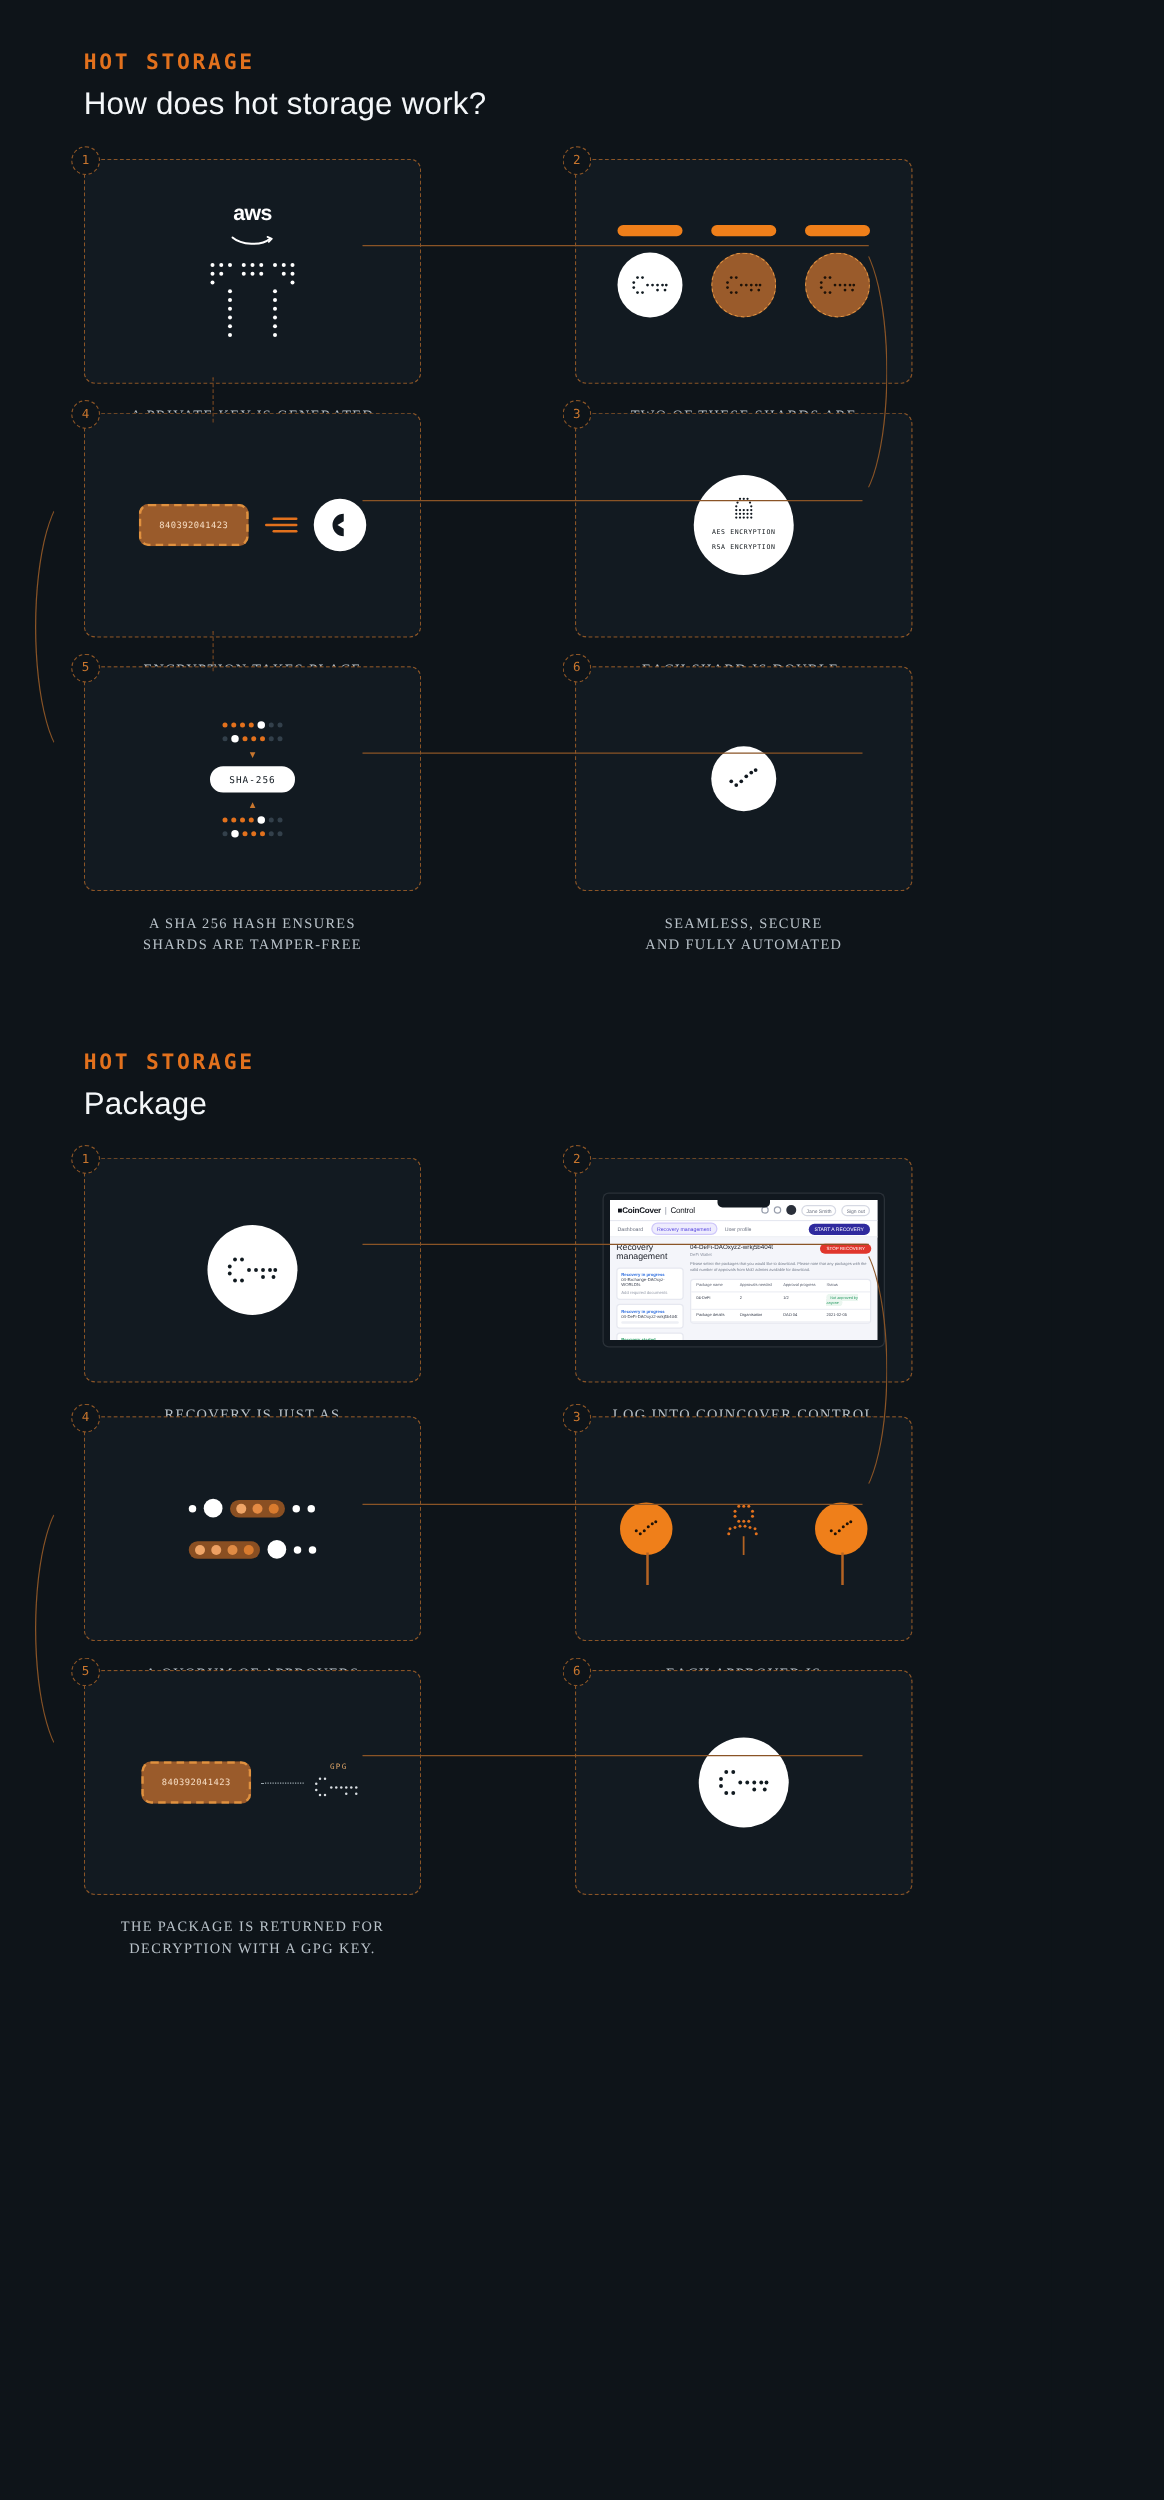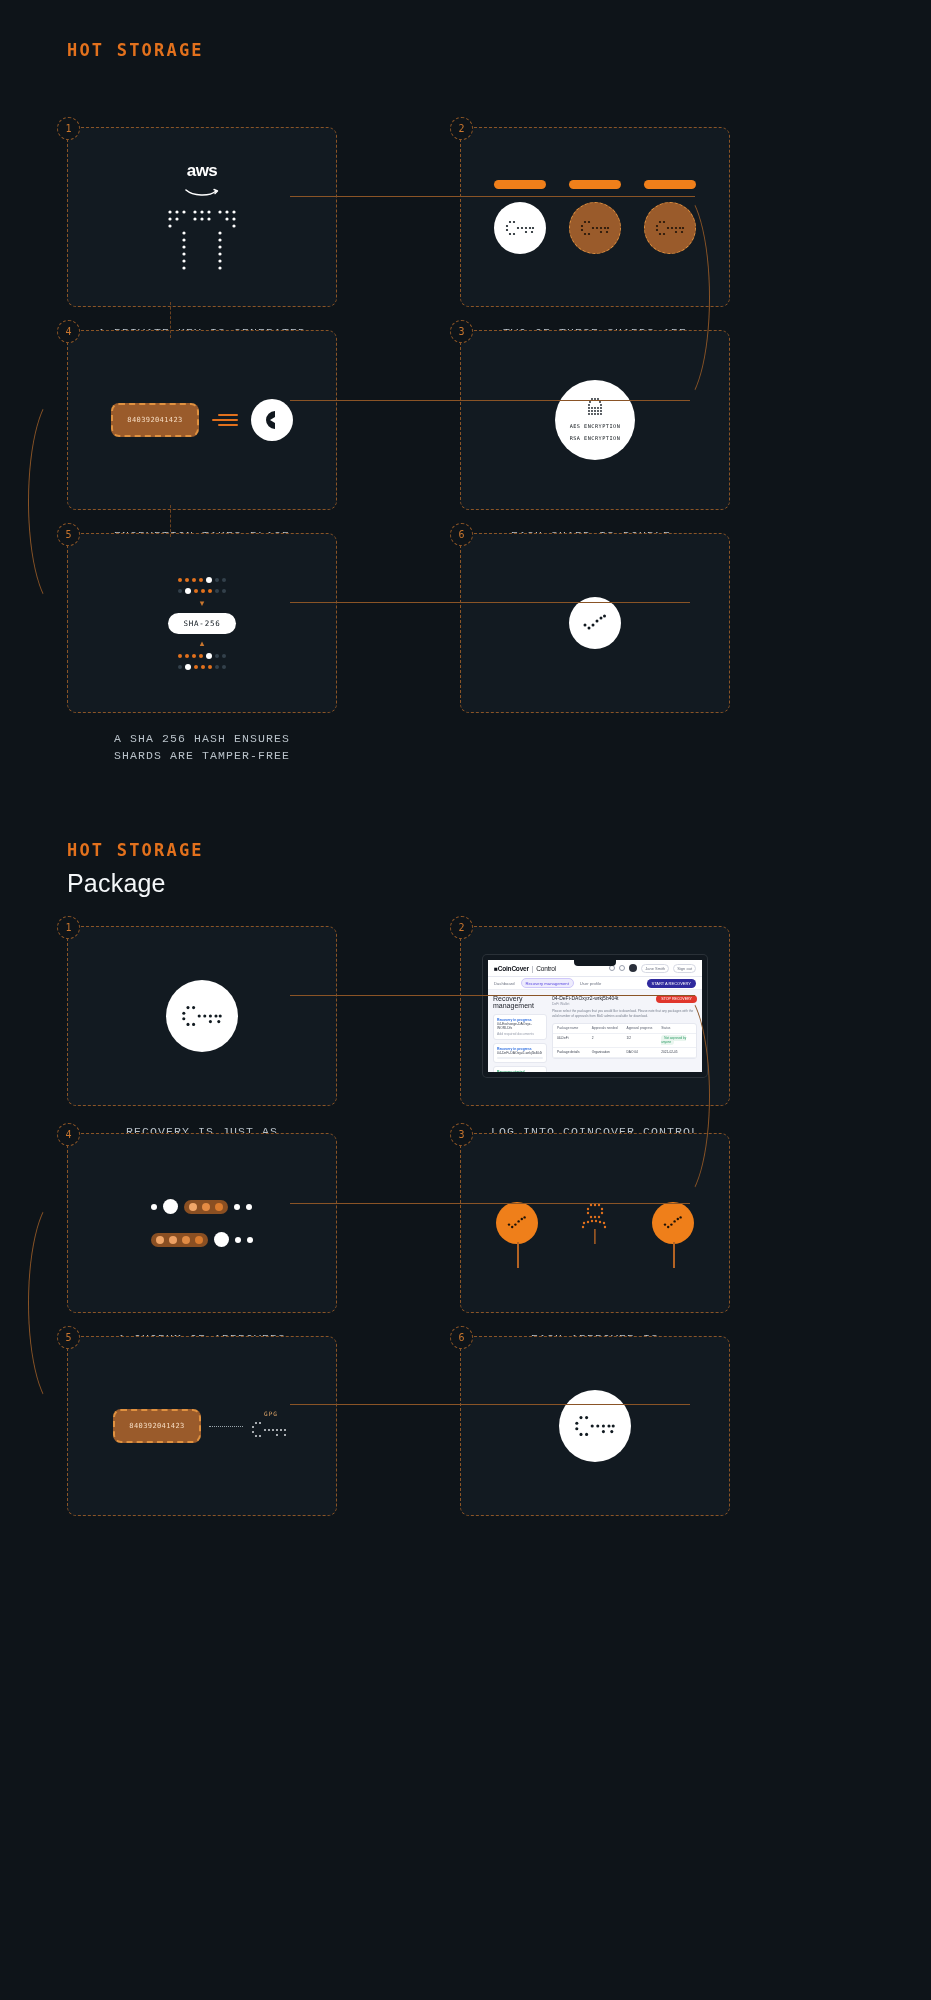--- a/index.html
+++ b/index.html
@@ -30,21 +30,21 @@
   }
   .card-inner { position:absolute; inset:0; display:flex; align-items:center; justify-content:center; }
   .badge {
     position:absolute; top:-11px; left:-11px; width:23px; height:23px;
     border-radius:50%; border:1px dashed #8a5426; background:#0e1419;
     color:#c9762e; font-family:"DejaVu Sans Mono", monospace; font-size:10px;
     display:flex; align-items:center; justify-content:center; z-index:4;
   }
   .caption {
     margin-top:18px; width:270px; text-align:center;
-    font-family:Liberation Mono, monospace;
+    font-family:Liberation Serif, serif;
     font-size:11.5px; line-height:1.45; letter-spacing:1.1px; color:#b9c2c9;
     white-space:pre-line;
   }
 
   
   .conn { position:absolute; background:transparent; z-index:1; }
   .conn-h { height:0; border-top:1px solid #8a5426; }
   .conn-v { width:0; border-left:1px dashed #6d4220; }
   .conn-dash { border-top:1px dashed #6d4220; }
   .arc {
@@ -142,20 +142,21 @@
   .tr.bd .c { color:#3c4250; }
   .okchip { background:#eaf6ef; color:#2f9e68; border-radius:5px; padding:1px 3px; font-size:3px; }
 </style>
 </head>
 <body>
 
 <div class="page">
 
   <div class="section" style="top:40px;">
     <div class="sec-eyebrow" style="margin-left:67px;">HOT STORAGE</div>
+    <div class="sec-title" style="margin-left:67px;">How does hot storage work?</div>
   </div>
 
   <div class="conn conn-h" style="left:290px; top:196px; width:405px;"></div>
   <div class="arc" style="left:650px; top:190px; width:60px; height:215px; transform:rotate(0deg);"></div>
   <div class="conn conn-h" style="left:290px; top:400px; width:400px;"></div>
   <div class="arc-l" style="left:28px; top:394px; width:60px; height:215px;"></div>
   <div class="conn conn-h" style="left:290px; top:602px; width:400px;"></div>
   <div class="conn conn-v conn-dash" style="left:170px; top:302px; height:36px;"></div>
   <div class="conn conn-v conn-dash" style="left:170px; top:505px; height:32px;"></div>
 
@@ -413,20 +414,22 @@
                 <circle cx="7" cy="15" r="1.5"></circle>
               <circle cx="11" cy="12" r="1.5"></circle>
                 <circle cx="15" cy="8" r="1.5"></circle>
               <circle cx="19" cy="5" r="1.5"></circle>
                 <circle cx="22.5" cy="3" r="1.5"></circle>
             </g>
           </svg>
         </div>
       </div>
     </div>
+    <div class="caption">SEAMLESS, SECURE
+AND FULLY AUTOMATED</div>
   </div>
 
   <div class="section" style="top:840px;">
     <div class="sec-eyebrow" style="margin-left:67px;">HOT STORAGE</div>
     <div class="sec-title" style="margin-left:67px;">Package</div>
   </div>
 
   <div class="conn conn-h" style="left:290px; top:995px; width:405px;"></div>
   <div class="arc" style="left:650px; top:990px; width:60px; height:212px;"></div>
   <div class="conn conn-h" style="left:290px; top:1203px; width:400px;"></div>
@@ -668,20 +671,22 @@
                   <circle cx="30" cy="11" r="1"></circle>
                   <circle cx="34" cy="11" r="1"></circle>
                 <circle cx="26" cy="16" r="1"></circle>
                   <circle cx="34" cy="16" r="1"></circle>
               </g>
             </svg>
           </div>
         </div>
       </div>
     </div>
+    <div class="caption">THE PACKAGE IS RETURNED FOR
+DECRYPTION WITH A GPG KEY.</div>
   </div>
 
   <div class="cardwrap" style="left:460px; top:1336px;">
     <div class="card">
       <div class="badge">6</div>
       <div class="card-inner">
         <div class="circle-white" style="width:72px;height:72px;">
           <svg width="42" height="26" viewBox="0 0 30 18">
             <g fill="#111a20">
               <circle cx="5" cy="3" r="1.1"></circle>

